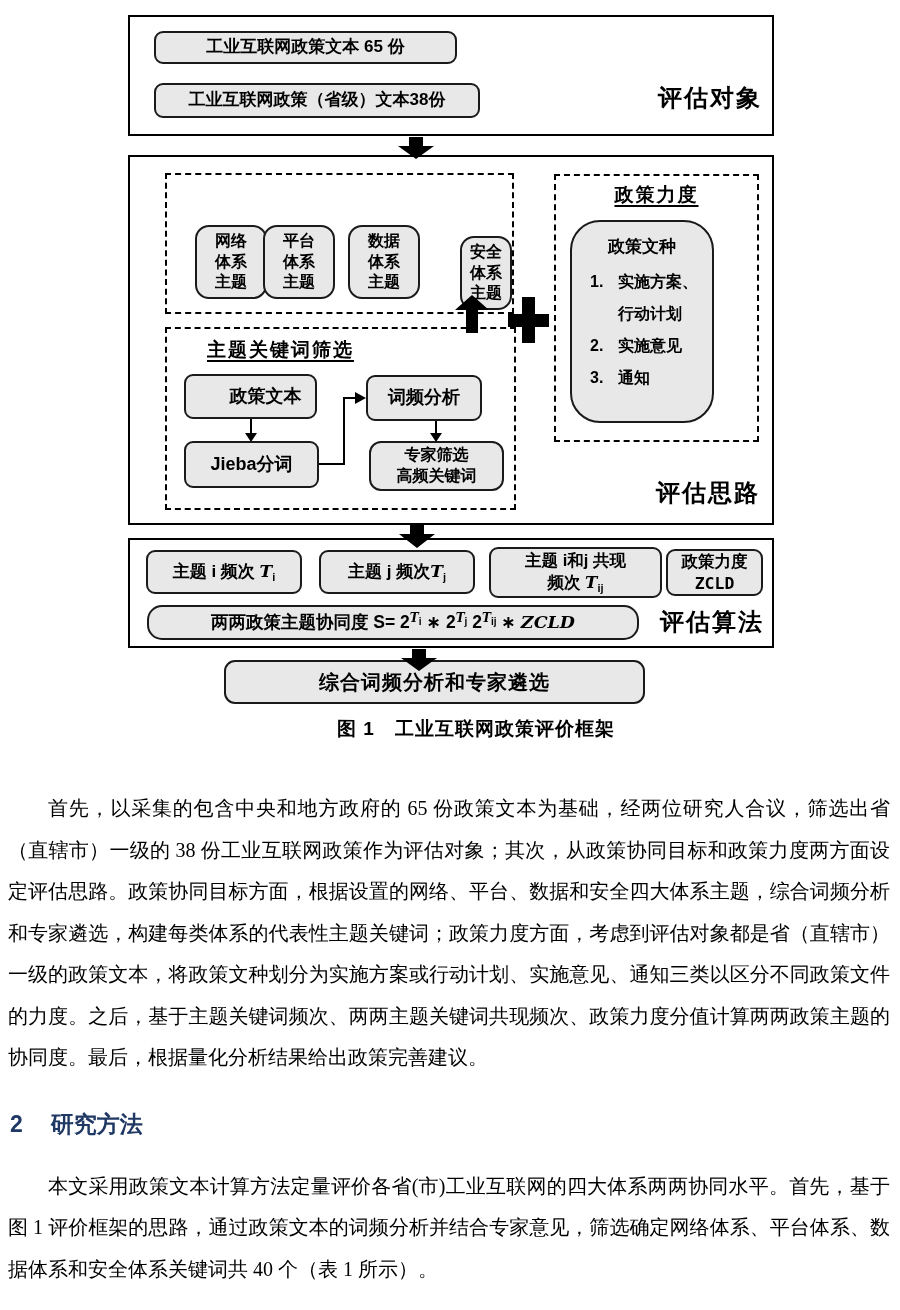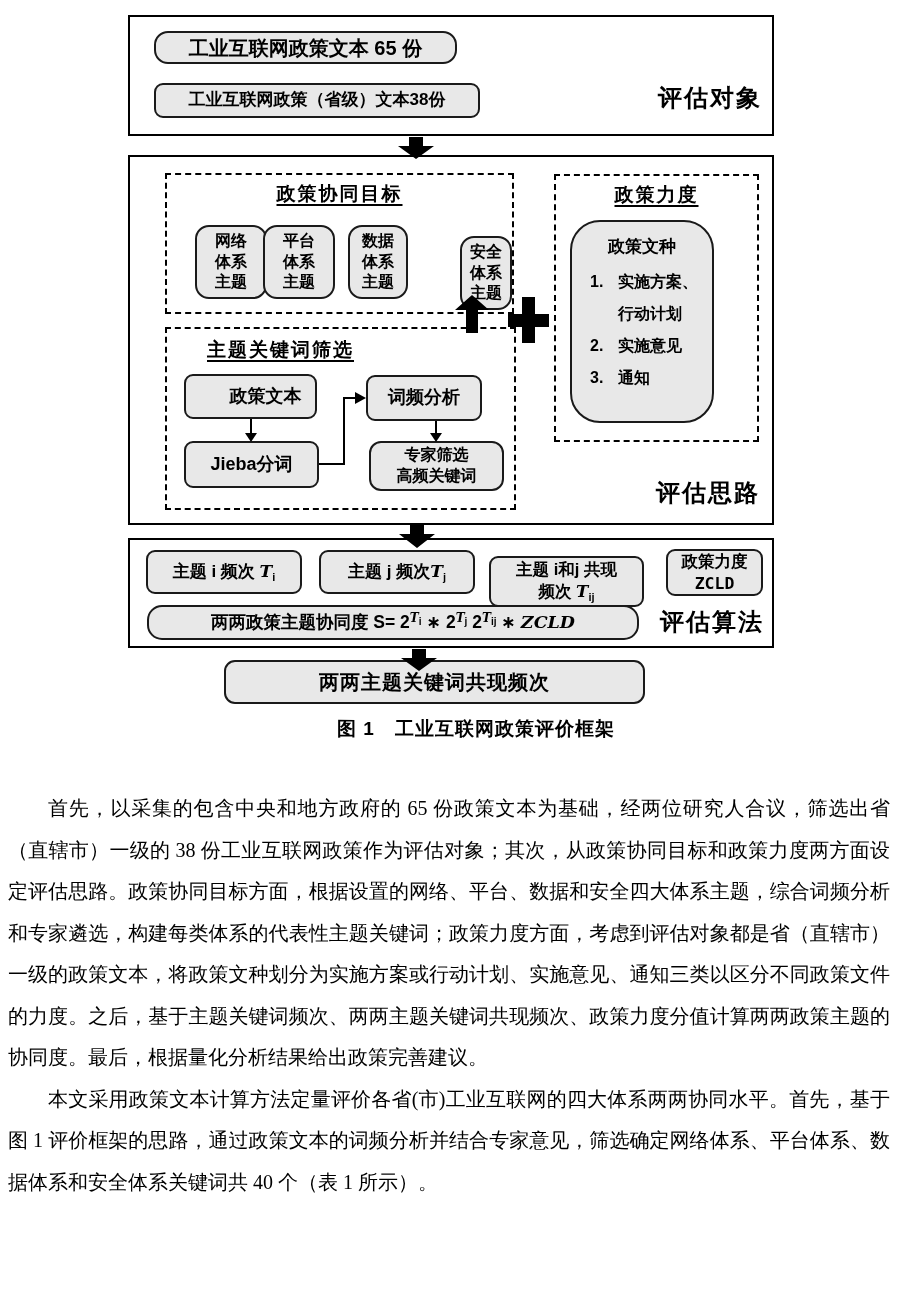--- a/index.html
+++ b/index.html
@@ -44,46 +44,45 @@
   .sec-num{margin-right:28px;}
 </style>
 </head>
 <body>
 
 <div class="page">
 
   <div>
 
     <div class="obox" style="left:128px;top:15px;width:646px;height:121px;">
-      <div class="rbox" style="left:24px;top:14px;width:303px;height:33px;font-size:20px;border-radius:14px;">
+      <div class="rbox" style="left:24px;top:14px;width:303px;height:33px;font-size:17px;">
         <span>工业互联网政策文本 65 份</span>
       </div>
       <div class="rbox" style="left:24px;top:66px;width:326px;height:35px;font-size:17px;">
         <span>工业互联网政策（省级）文本38份</span>
       </div>
       <div class="slabel" style="right:10px;bottom:20px;">评估对象</div>
     </div>
 
     <div class="arrow" style="left:398px;top:137px;">
       <svg width="36" height="22" viewBox="0 0 36 22">
           <polygon points="11,0 25,0 25,9 36,9 18,22 0,9 11,9" fill="#000"></polygon>
         </svg>
     </div>
 
     <div class="obox" style="left:128px;top:155px;width:646px;height:370px;">
 
       <div class="dash" style="left:35px;top:16px;width:349px;height:141px;">
-        <div class="dtitle" style="text-align:center;margin-top:6px;">政策协同目标</div>
         <div class="rbox pre" style="left:28px;top:50px;width:72px;height:74px;font-size:16px;border-radius:14px;">网络
 体系
 主题</div>
         <div class="rbox pre" style="left:96px;top:50px;width:72px;height:74px;font-size:16px;border-radius:14px;">平台
 体系
 主题</div>
-        <div class="rbox pre" style="left:181px;top:50px;width:60px;height:74px;font-size:16px;border-radius:14px;">数据
+        <div class="rbox pre" style="left:181px;top:50px;width:72px;height:74px;font-size:16px;border-radius:14px;">数据
 体系
 主题</div>
         <div class="rbox pre" style="left:266px;top:61px;width:52px;height:74px;font-size:16px;border-radius:14px;margin-left:27px;">安全
 体系
 主题</div>
       </div>
 
       <div class="arrow" style="left:325px;top:138px;">
         <svg width="34" height="38" viewBox="0 0 34 38">
             <polygon points="17,0 34,15 23,15 23,38 11,38 11,15 0,15" fill="#000"></polygon>
@@ -160,21 +159,21 @@
       <div class="rbox" style="left:16px;top:10px;width:156px;height:44px;font-size:17px;">
         <span>
           <span>主题 i 频次 </span><span class="it">T</span><sub>i</sub>
         </span>
       </div>
       <div class="rbox" style="left:189px;top:10px;width:156px;height:44px;font-size:17px;">
         <span>
           <span>主题 j 频次</span><span class="it">T</span><sub>j</sub>
         </span>
       </div>
-      <div class="rbox" style="left:359px;top:16px;width:155px;height:51px;font-size:16.5px;line-height:1.35;">
+      <div class="rbox" style="left:359px;top:7px;width:173px;height:51px;font-size:16.5px;line-height:1.35;">
         <span>
           <span style="display:block;">主题 i和j 共现</span>
           <span style="display:block;"><span>频次 </span><span class="it">T</span><sub>ij</sub></span>
         </span>
       </div>
       <div class="rbox" style="left:536px;top:9px;width:97px;height:47px;font-size:16.5px;line-height:1.35;">
         <span>
           <span style="display:block;">政策力度</span>
           <span class="mono" style="display:block;">ZCLD</span>
         </span>
@@ -187,24 +186,27 @@
       <div class="slabel" style="right:8px;bottom:8px;">评估算法</div>
     </div>
 
     <div class="arrow" style="left:401px;top:649px;">
       <svg width="36" height="22" viewBox="0 0 36 22">
           <polygon points="11,0 25,0 25,9 36,9 18,22 0,9 11,9" fill="#000"></polygon>
         </svg>
     </div>
 
     <div class="rbox" style="left:224px;top:660px;width:421px;height:44px;border-radius:11px;font-size:20px;letter-spacing:1px;">
-      <span>两两主题关键词共现频次</span>
+      <span>综合词频分析和专家遴选</span>
     </div>
 
     <div class="caption">图 1　工业互联网政策评价框架</div>
   </div>
 
   <div class="body-area">
     <p class="para">首先，以采集的包含中央和地方政府的 65 份政策文本为基础，经两位研究人合议，筛选出省（直辖市）一级的 38 份工业互联网政策作为评估对象；其次，从政策协同目标和政策力度两方面设定评估思路。政策协同目标方面，根据设置的网络、平台、数据和安全四大体系主题，综合词频分析和专家遴选，构建每类体系的代表性主题关键词；政策力度方面，考虑到评估对象都是省（直辖市）一级的政策文本，将政策文种划分为实施方案或行动计划、实施意见、通知三类以区分不同政策文件的力度。之后，基于主题关键词频次、两两主题关键词共现频次、政策力度分值计算两两政策主题的协同度。最后，根据量化分析结果给出政策完善建议。</p>
+    <h2 class="sec-head">
+      <span class="sec-num">2</span><span>研究方法</span>
+    </h2>
     <p class="para">本文采用政策文本计算方法定量评价各省(市)工业互联网的四大体系两两协同水平。首先，基于图 1 评价框架的思路，通过政策文本的词频分析并结合专家意见，筛选确定网络体系、平台体系、数据体系和安全体系关键词共 40 个（表 1 所示）。</p>
   </div>
 
 </div>
 
 </body></html>

